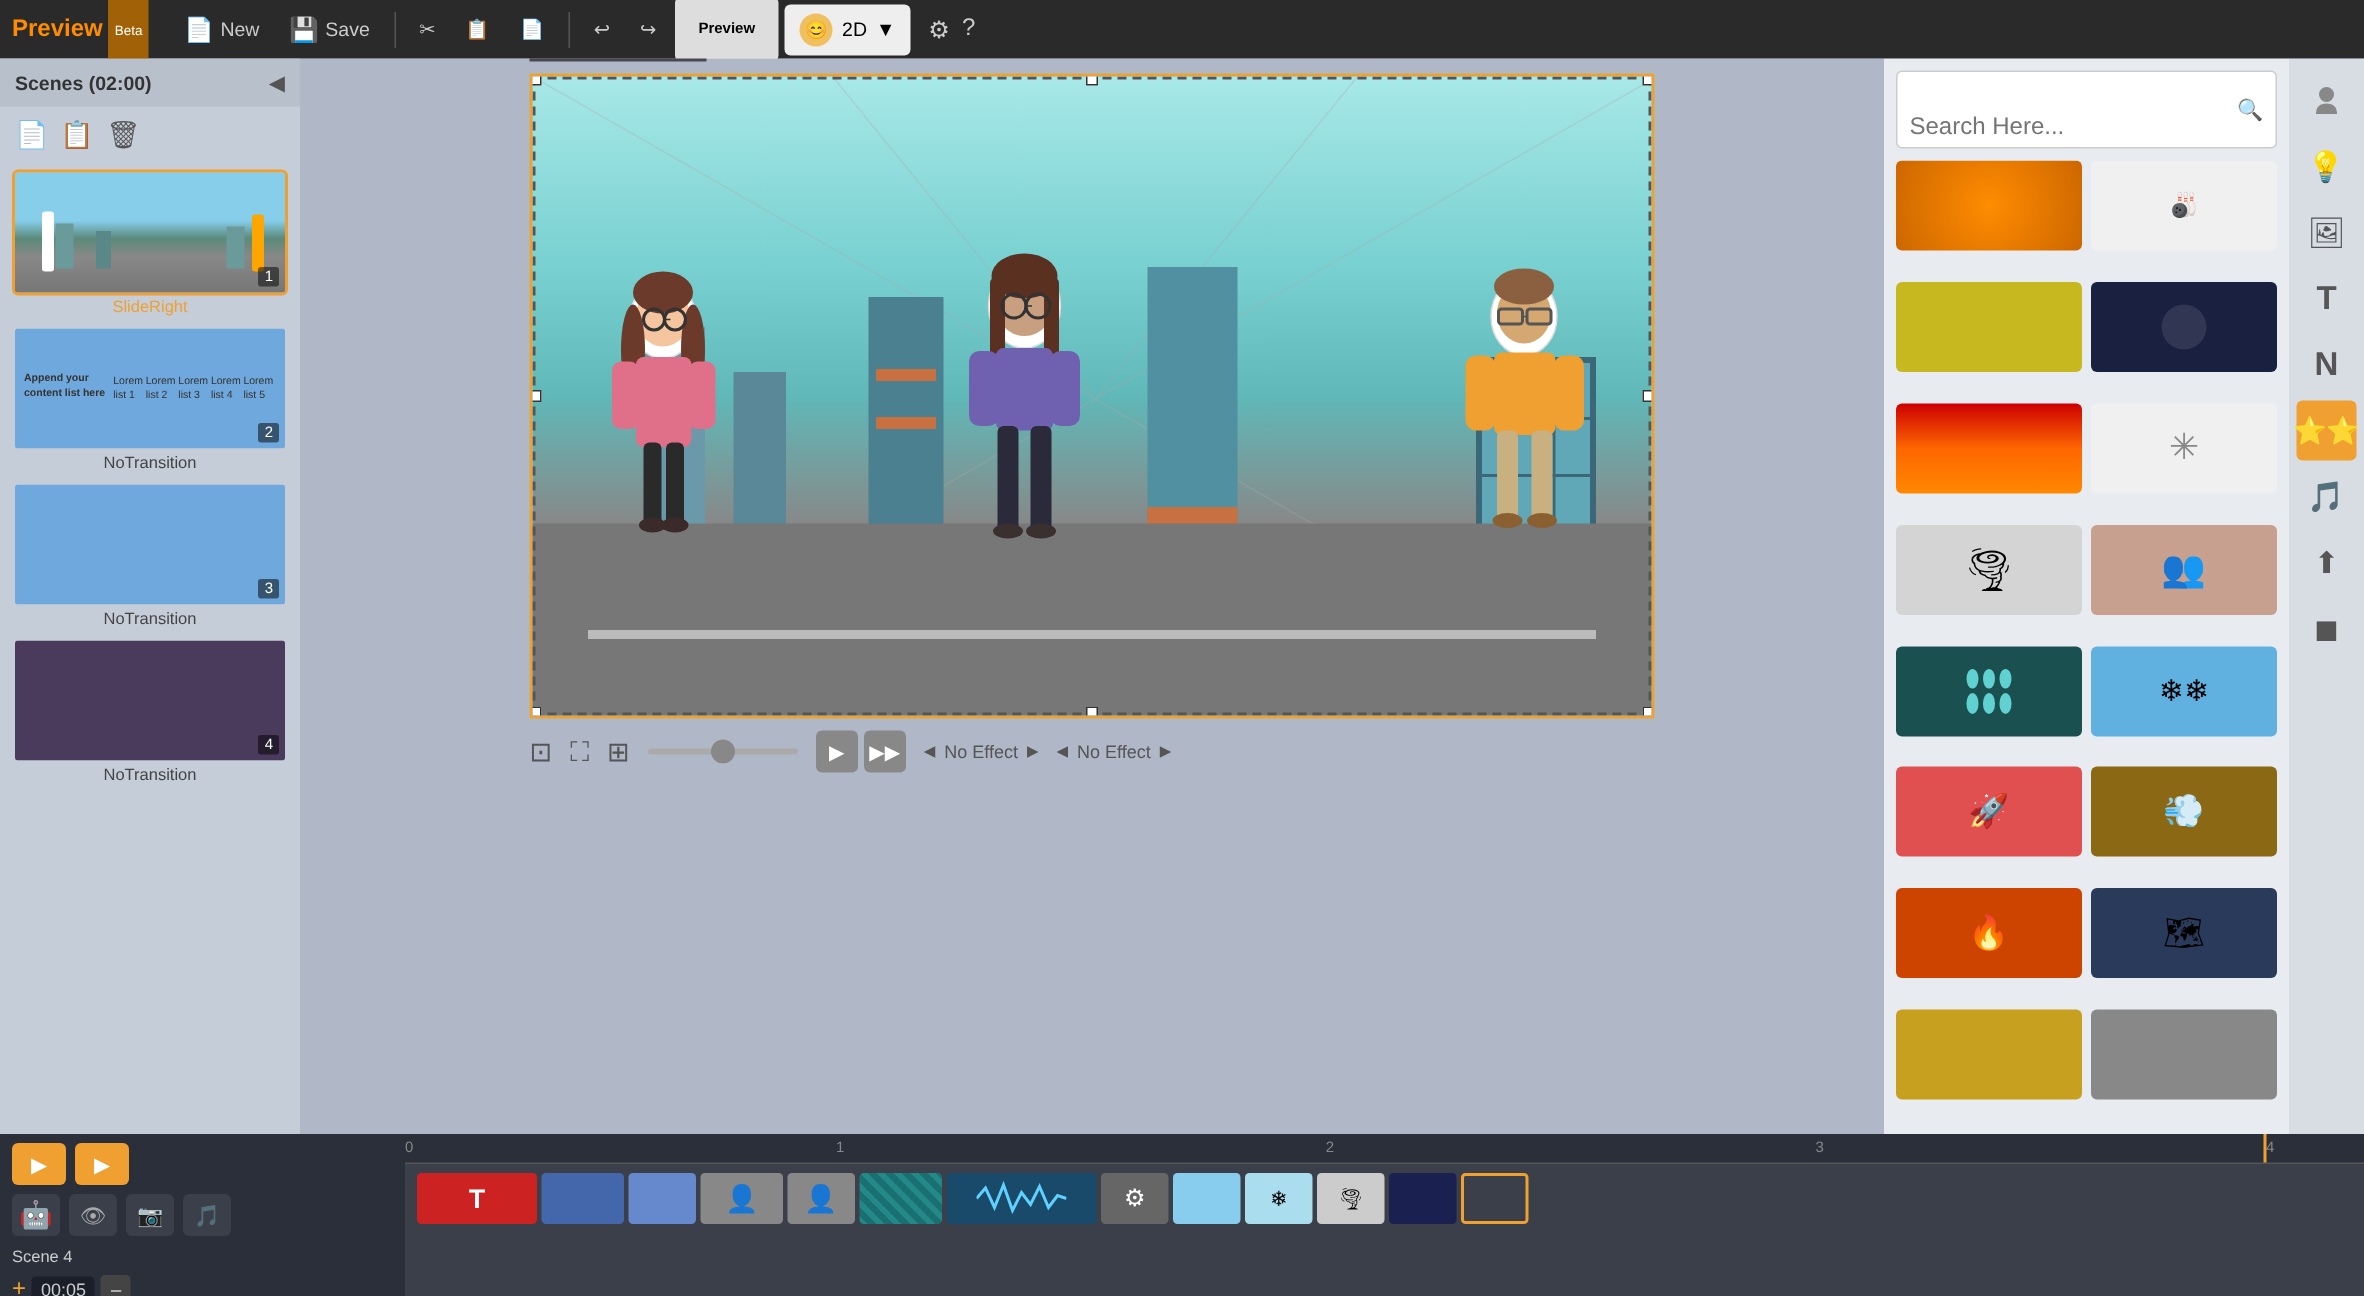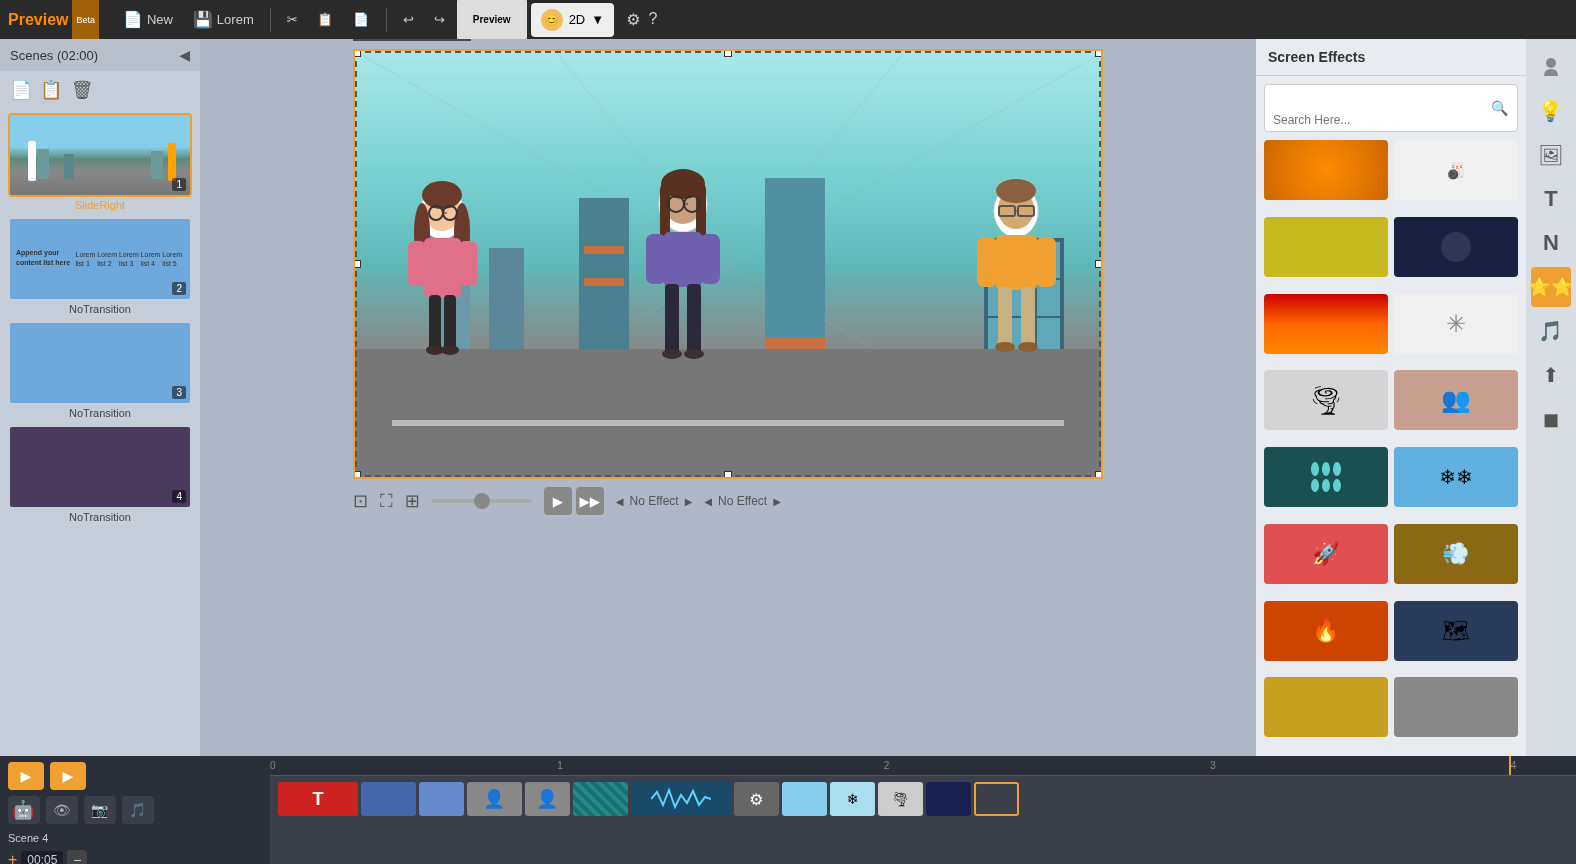--- a/index.html
+++ b/index.html
@@ -111,21 +111,21 @@
     }
     .scenes-header {
       display: flex;
       align-items: center;
       justify-content: space-between;
       padding: 8px 10px;
       background: #b8c0cc;
     }
     .scenes-title {
       font-size: 13px;
-      font-weight: normal;
+      font-weight: bold;
       color: #333;
     }
     .scenes-collapse {
       cursor: pointer;
       color: #555;
       font-size: 14px;
     }
     .scenes-actions {
       display: flex;
       gap: 8px;
@@ -345,21 +345,21 @@
       background: white;
       border: 1px solid #ccc;
       border-radius: 4px;
       padding: 4px 8px;
       gap: 4px;
     }
     .search-input {
       flex: 1;
       border: none;
       outline: none;
-      font-size: 12px;
+      font-size: 16px;
       color: #999;
       margin-top: 24px;
     }
     .search-icon { color: #999; font-size: 14px; }
     .effects-grid {
       display: grid;
       grid-template-columns: 1fr 1fr;
       gap: 6px;
       padding: 0 8px 8px;
       overflow-y: auto;
@@ -581,21 +581,21 @@
     <span class="brand-name">Preview</span>
     <span class="brand-beta">Beta</span>
   </div>
 
   <button class="toolbar-btn">
     <span class="toolbar-icon">📄</span>
     <span>New</span>
   </button>
   <button class="toolbar-btn">
     <span class="toolbar-icon">💾</span>
-    <span>Lorem</span>
+    <span>Save</span>
   </button>
   <div class="toolbar-separator"></div>
   <button class="toolbar-btn">
     <span>✂</span>
   </button>
   <button class="toolbar-btn">
     <span>📋</span>
   </button>
   <button class="toolbar-btn">
     <span>📄</span>
@@ -845,21 +845,20 @@
       </div>
       <div class="effect-selector">
         <span class="effect-arrow">◀</span>
         <span>No Effect</span>
         <span class="effect-arrow">▶</span>
       </div>
     </div>
   </div>
 
   <div class="right-panel">
-    <div class="right-panel-header">Screen Effects</div>
     <div class="search-bar">
       <input class="search-input" type="text" placeholder="Search Here..." style="">
       <span class="search-icon">🔍</span>
     </div>
     <div class="effects-grid">
 
       <div class="effect-thumb eff-orange"></div>
       <div class="effect-thumb eff-bowling">🎳</div>
 
       <div class="effect-thumb eff-yellow"></div>

